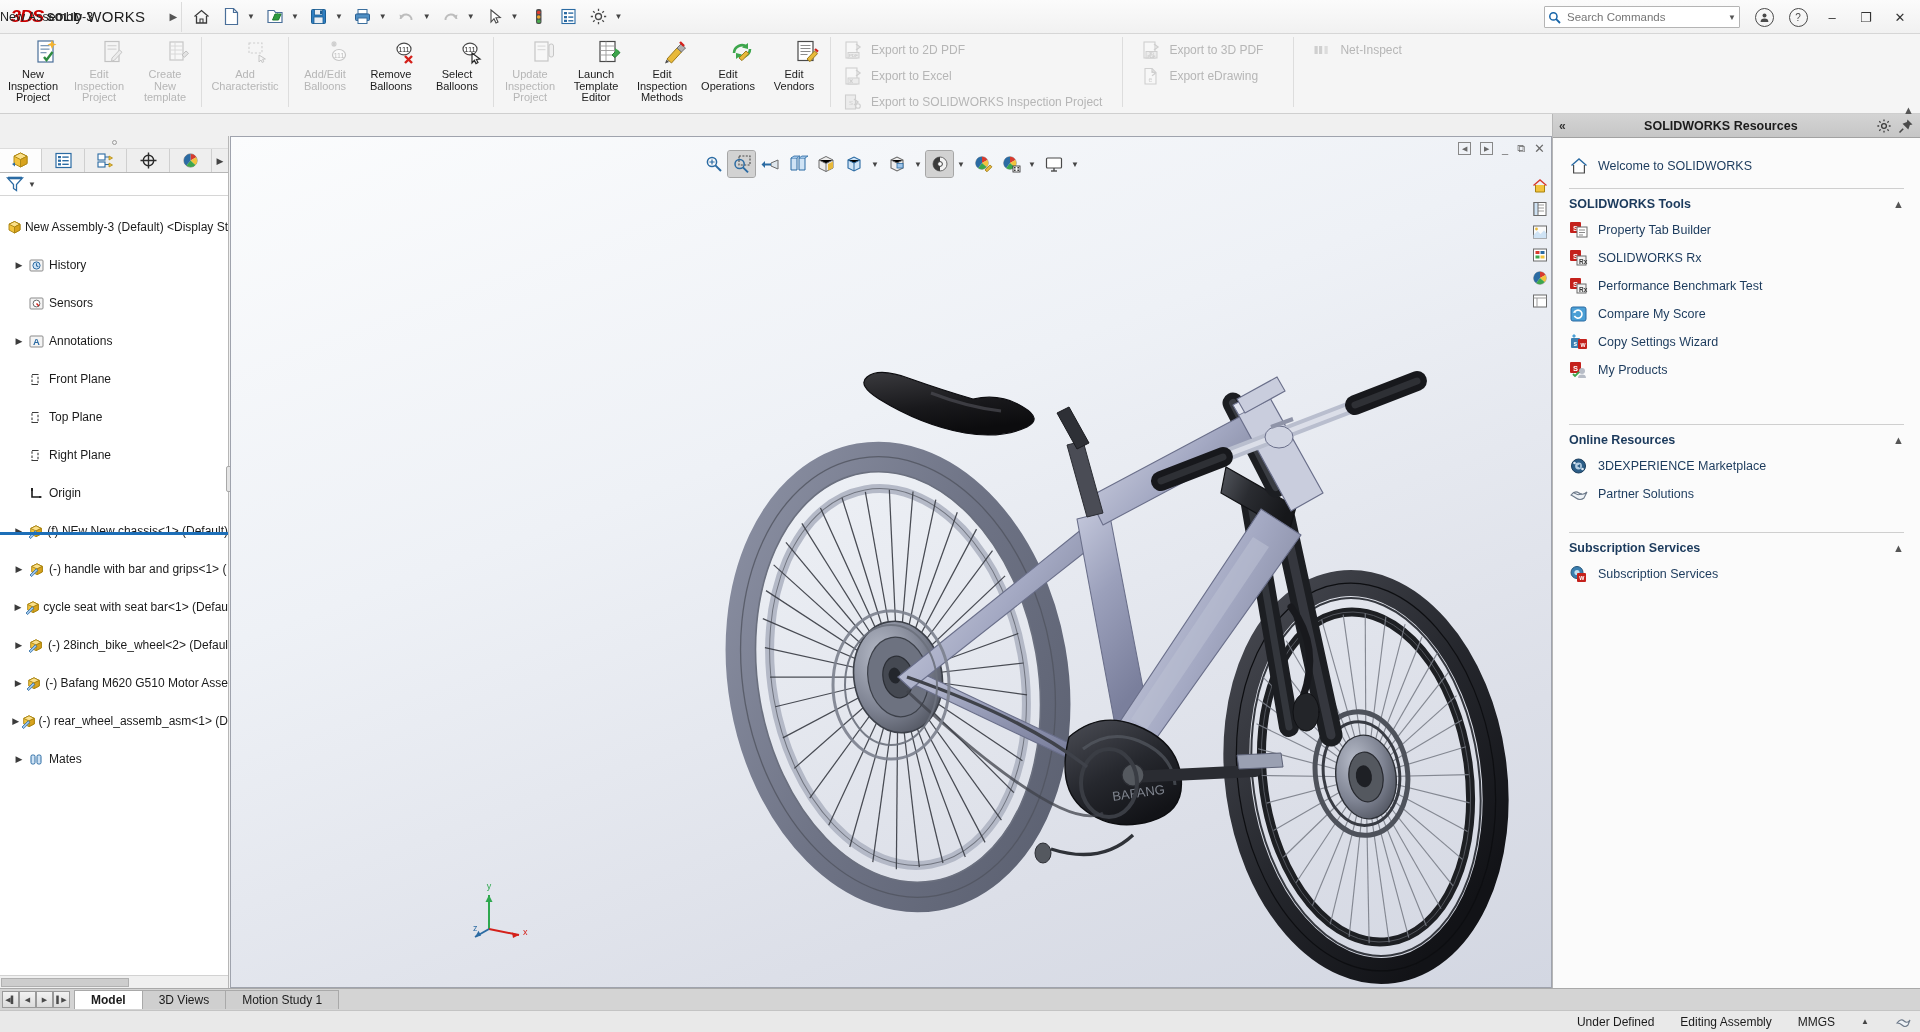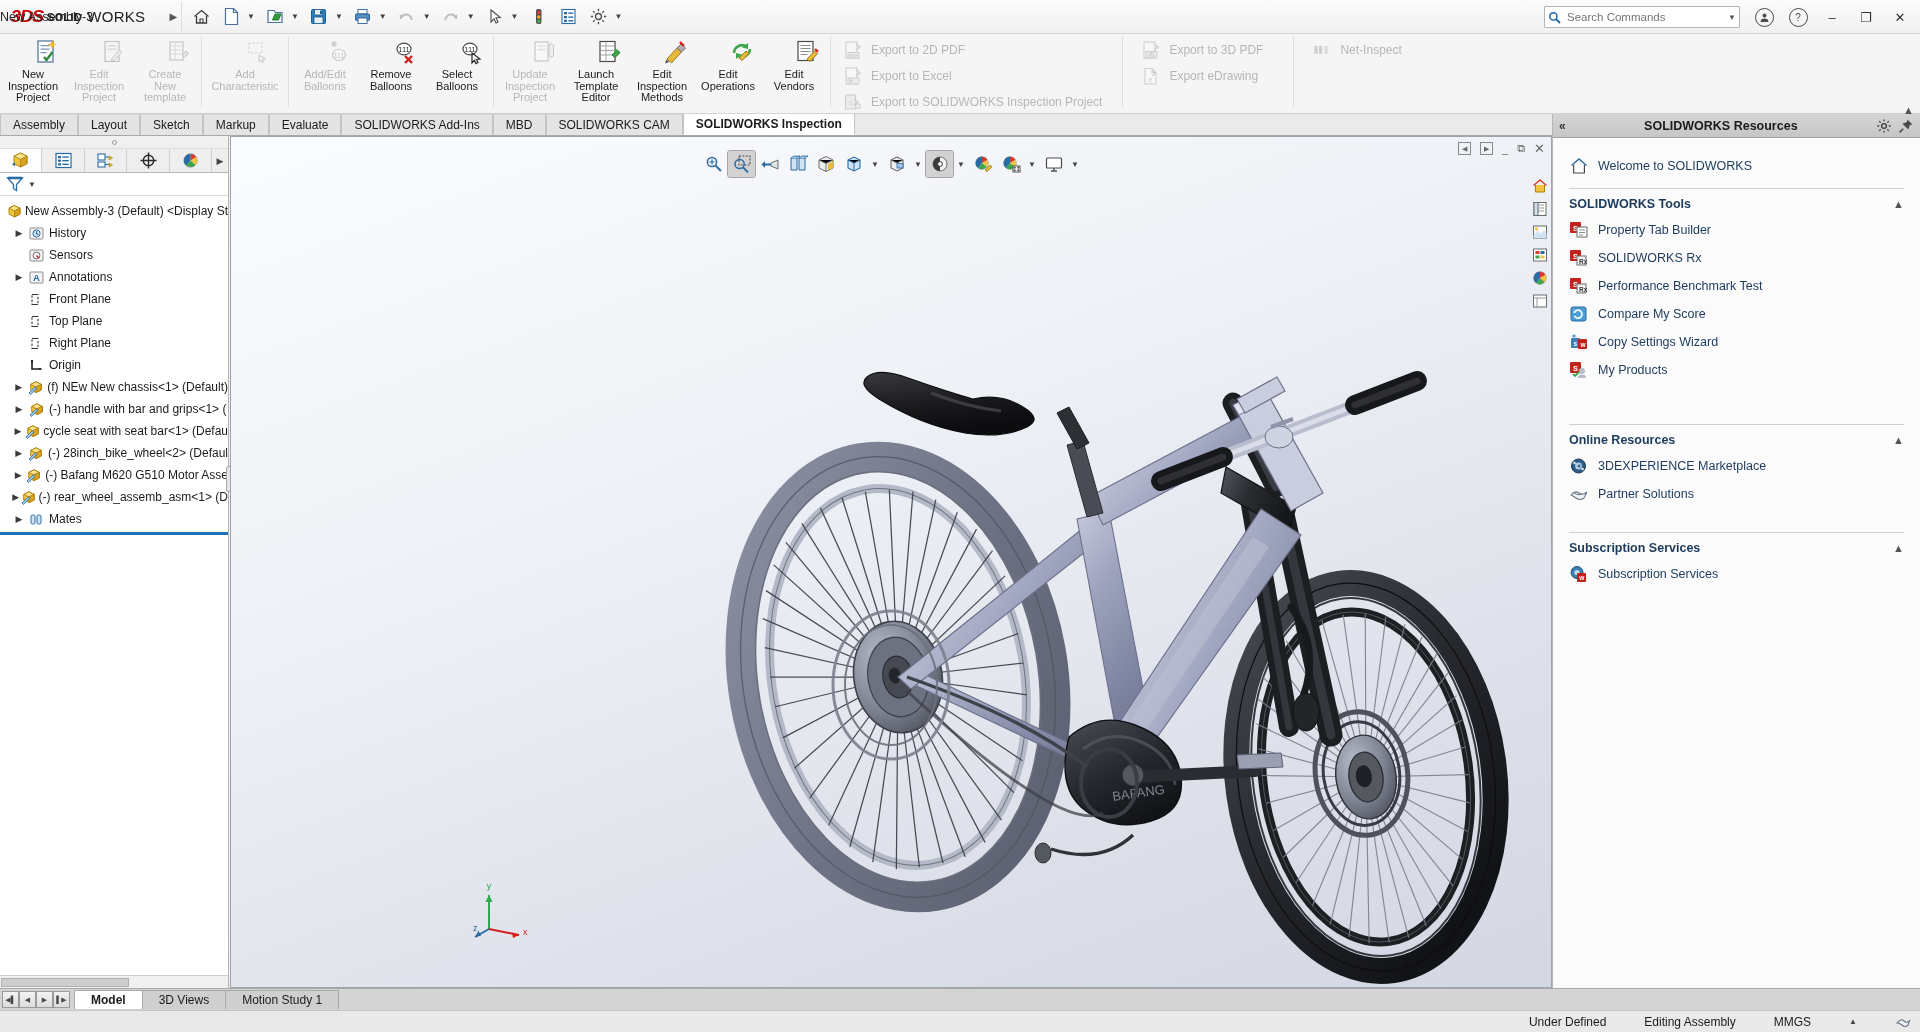--- a/index.html
+++ b/index.html
@@ -106,21 +106,21 @@
     display:flex; flex-direction:column;
   }
   .lp-grip { height:13px; display:flex;align-items:center;justify-content:center; background:#f0f0f0; border-bottom:1px solid #dcdcdc;}
   .lp-grip i { width:5px;height:5px;border:1px solid #9a9a9a;border-radius:50%; display:block;}
   .lp-tabs { height:24px; display:flex; align-items:stretch; background:#eeeeee; border-bottom:1px solid #b6b6b6;}
   .lp-tab { width:43px; display:flex;align-items:center;justify-content:center; border-right:1px solid #cfcfcf; }
   .lp-tab.active { background:#fdfdfd; border-bottom:1px solid #fdfdfd;}
   .lp-more { width:16px; display:flex;align-items:center;justify-content:center;font-size:9px;color:#444;}
   .lp-filter { height:23px; background:#fff; border-bottom:1px solid #d6d6d6; display:flex;align-items:center; padding-left:6px; gap:3px;}
   .tree { flex:1; background:#fff; overflow:hidden; padding-top:4px; font-size:12px; position:relative;}
-  .trow { display:flex; align-items:center; height:22px; padding-left:4px; white-space:nowrap;}
+  .trow { display:flex; align-items:center; height:22px; padding-left:4px; white-space:nowrap;margin-top:16px;}
   .tw { width:14px; display:flex;align-items:center;justify-content:center; color:#3b3b3b; font-size:9px;}
   .tico { width:21px; display:flex; align-items:center; justify-content:center;}
   .tlbl { padding-left:2px; }
   .tree-under { position:absolute; left:0; right:0; height:3px; background:#1d6fb8; }
   .lp-handle { position:absolute; right:-7px; top:330px; width:9px; height:26px; background:#e4e4e4; border:1px solid #a9a9a9; border-radius:2px;}
   .lp-hscroll { height:13px; background:#f0f0f0; display:flex; align-items:center; padding:0 1px; border-top:1px solid #d2d2d2;}
   .lp-hscroll .thumb { height:9px; width:128px; background:#cdcdcd; border:1px solid #b0b0b0;}
 
   
   .viewport {
@@ -169,21 +169,21 @@
     background:#d4d4d4; display:flex; align-items:center; border-top:1px solid #a9a9a9;
   }
   .navbtns { display:flex; gap:0; padding-left:2px;}
   .navbtn { width:17px;height:17px; background:linear-gradient(#f2f2f2,#dcdcdc); border:1px solid #9a9a9a; display:flex;align-items:center;justify-content:center;font-size:7px;color:#4a4a4a;}
   .btab { height:19px; padding:0 16px; display:flex;align-items:center; font-size:12px; background:#cfcfcf; border:1px solid #a9a9a9; border-bottom:none; margin-left:-1px;}
   .btab.active { background:#fff; font-weight:bold;}
   .btab-fill { flex:1; }
   .statusbar {
     position:absolute; left:0; bottom:0; width:1920px; height:22px;
     background:#e9e9e9; border-top:1px solid #c4c4c4;
-    display:flex; align-items:center; justify-content:flex-end; gap:38px; padding-right:8px;
+    display:flex; align-items:center; justify-content:flex-end; gap:26px; padding-right:8px;
     font-size:12px; color:#1b1b1b;
   }
   .sb-caret { font-size:8px; color:#444; }
 
   svg { display:block; }
 </style>
 </head>
 <body>
 <div id="app">
 
@@ -552,31 +552,20 @@
               <rect x="12.5" y="6" width="3.2" height="8" fill="#dcdcdc"></rect>
             </svg>
       </span>
       <span>Net-Inspect</span>
     </div>
   </div>
 
   <div class="ribbon-collapse">▲</div>
 </div>
 
-<div class="cadtabs">
-  <div class="cadtab">Assembly</div>
-  <div class="cadtab">Layout</div>
-  <div class="cadtab">Sketch</div>
-  <div class="cadtab">Markup</div>
-  <div class="cadtab">Evaluate</div>
-  <div class="cadtab">SOLIDWORKS Add-Ins</div>
-  <div class="cadtab">MBD</div>
-  <div class="cadtab">SOLIDWORKS CAM</div>
-  <div class="cadtab active">SOLIDWORKS Inspection</div>
-</div>
 
 <div class="leftpanel">
   <div class="lp-grip">
         <i></i>
       </div>
 
   <div class="lp-tabs">
     <div class="lp-tab active">
       <svg width="21" height="19" viewBox="0 0 21 19">
             <path d="M10.5 2 L17 5.2 L17 12.6 L10.5 16 L4 12.6 L4 5.2 Z" fill="#f2c33d" stroke="#b08a16" stroke-width="1"></path>

